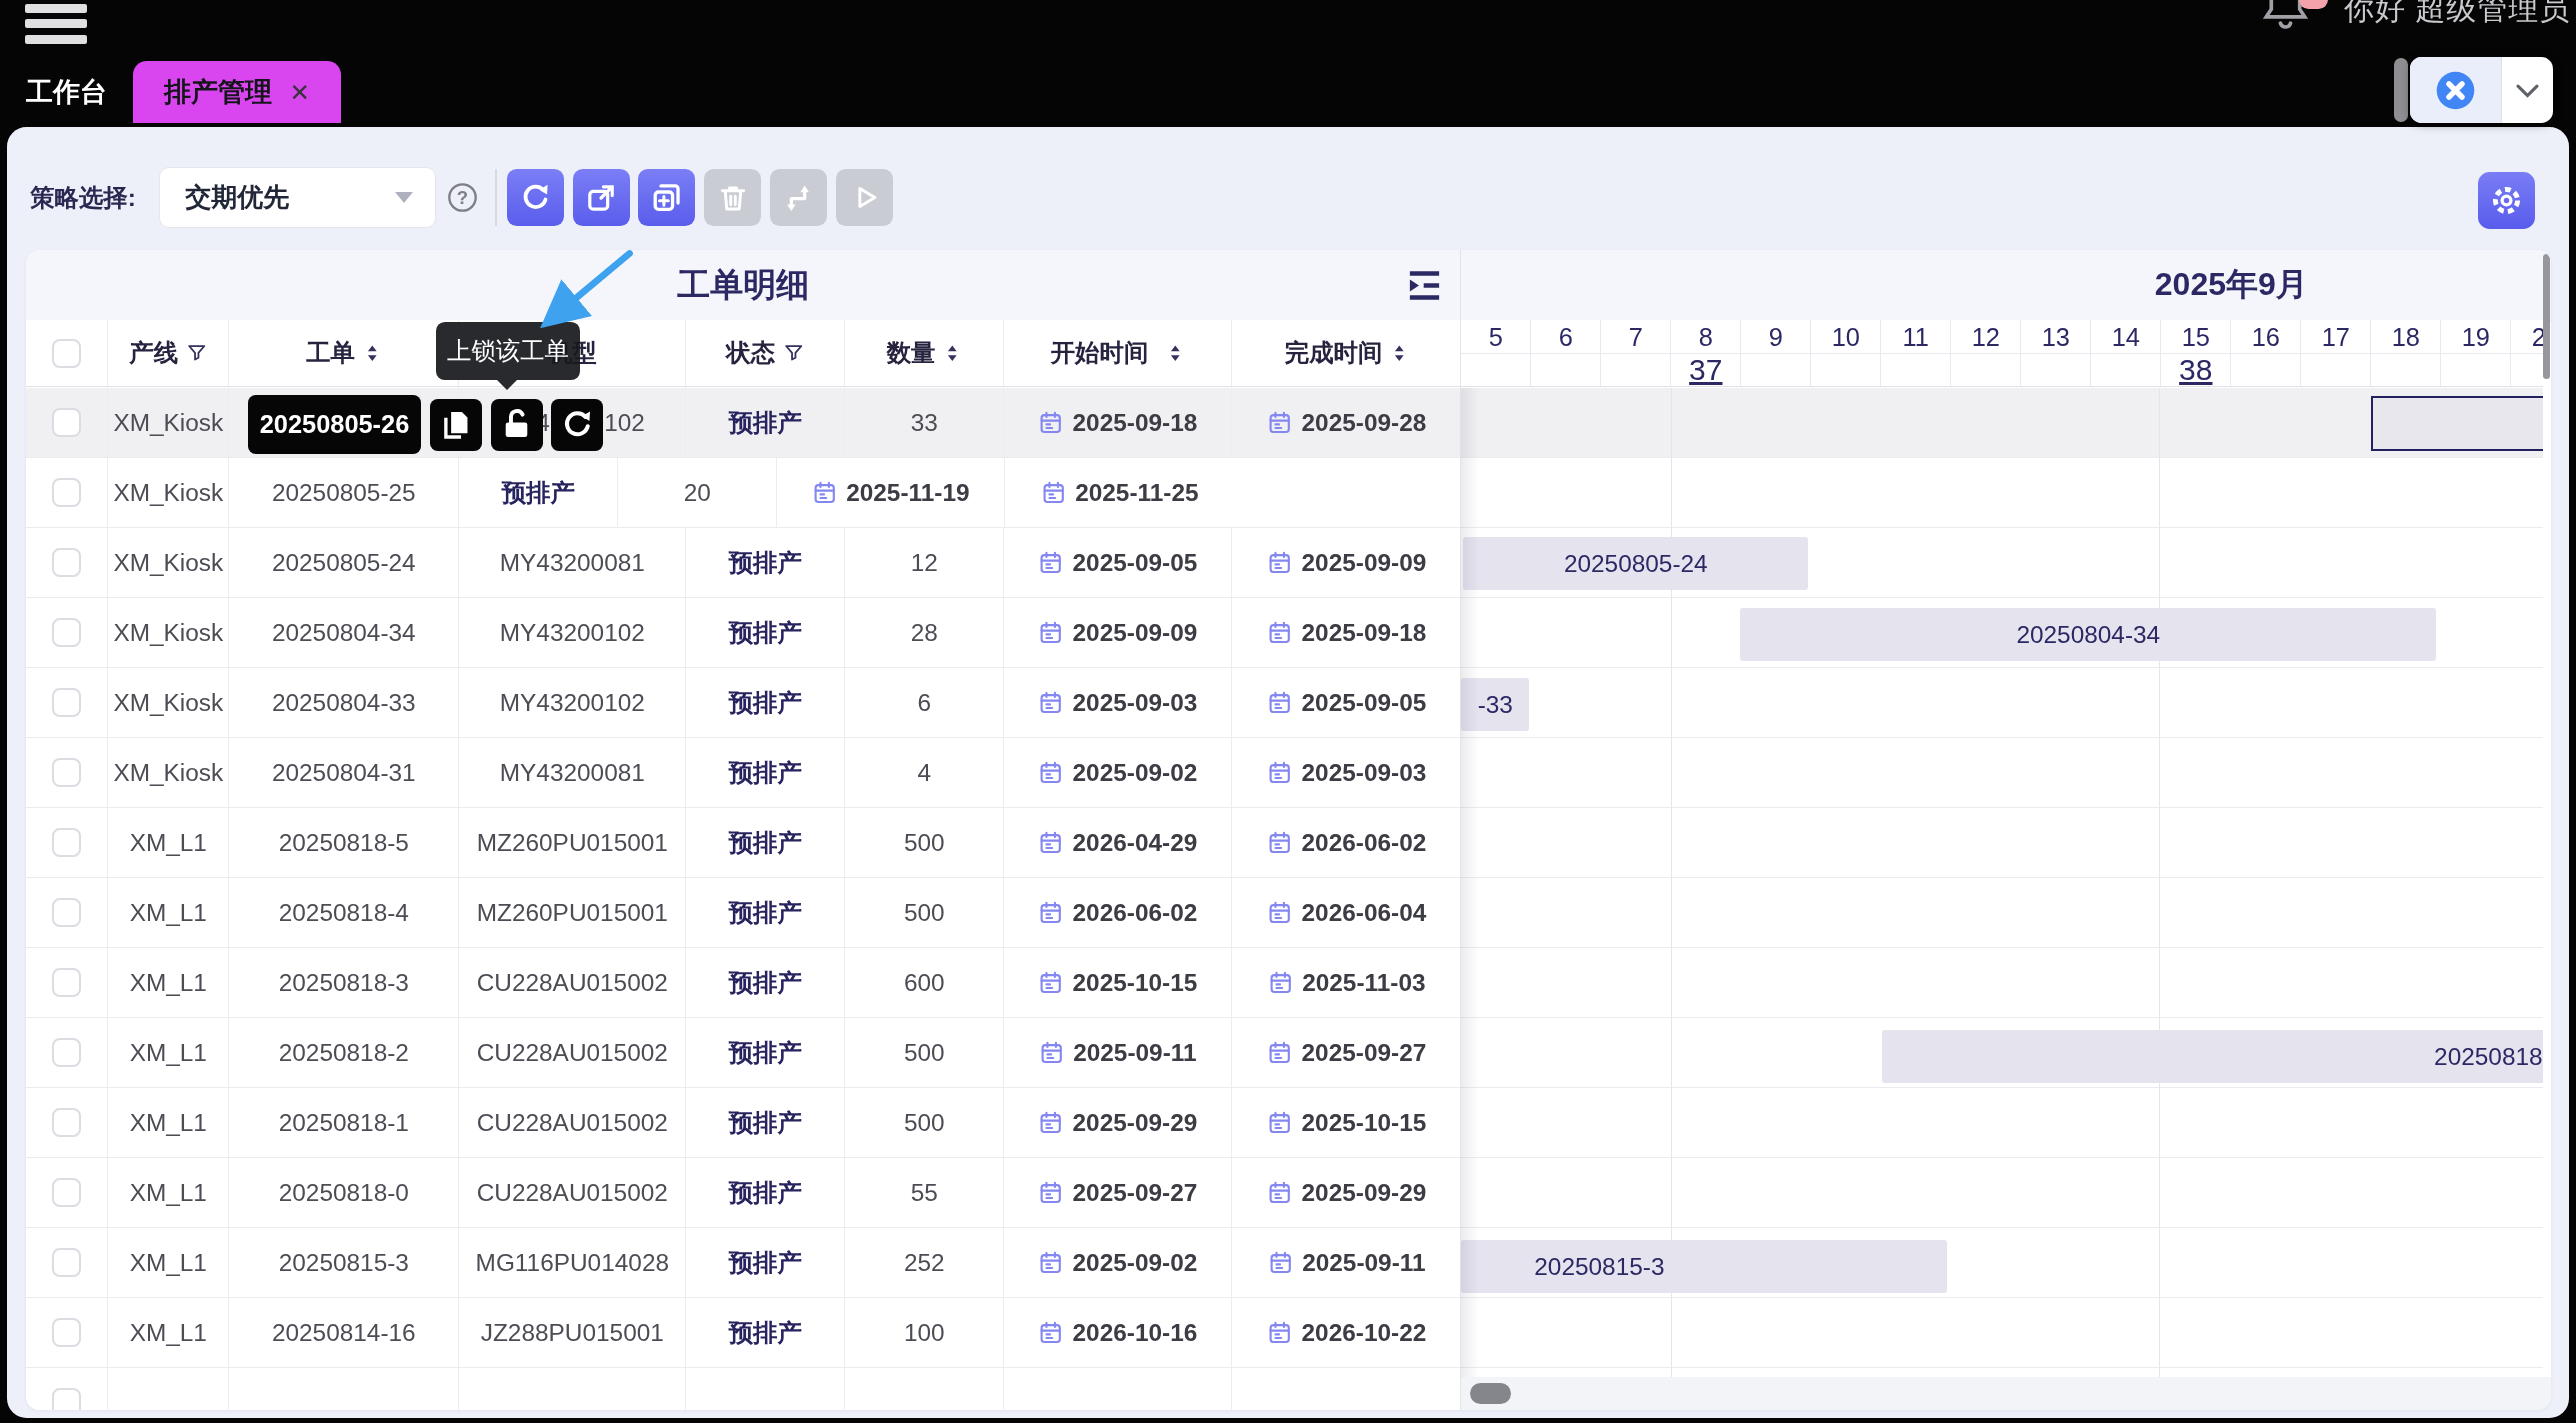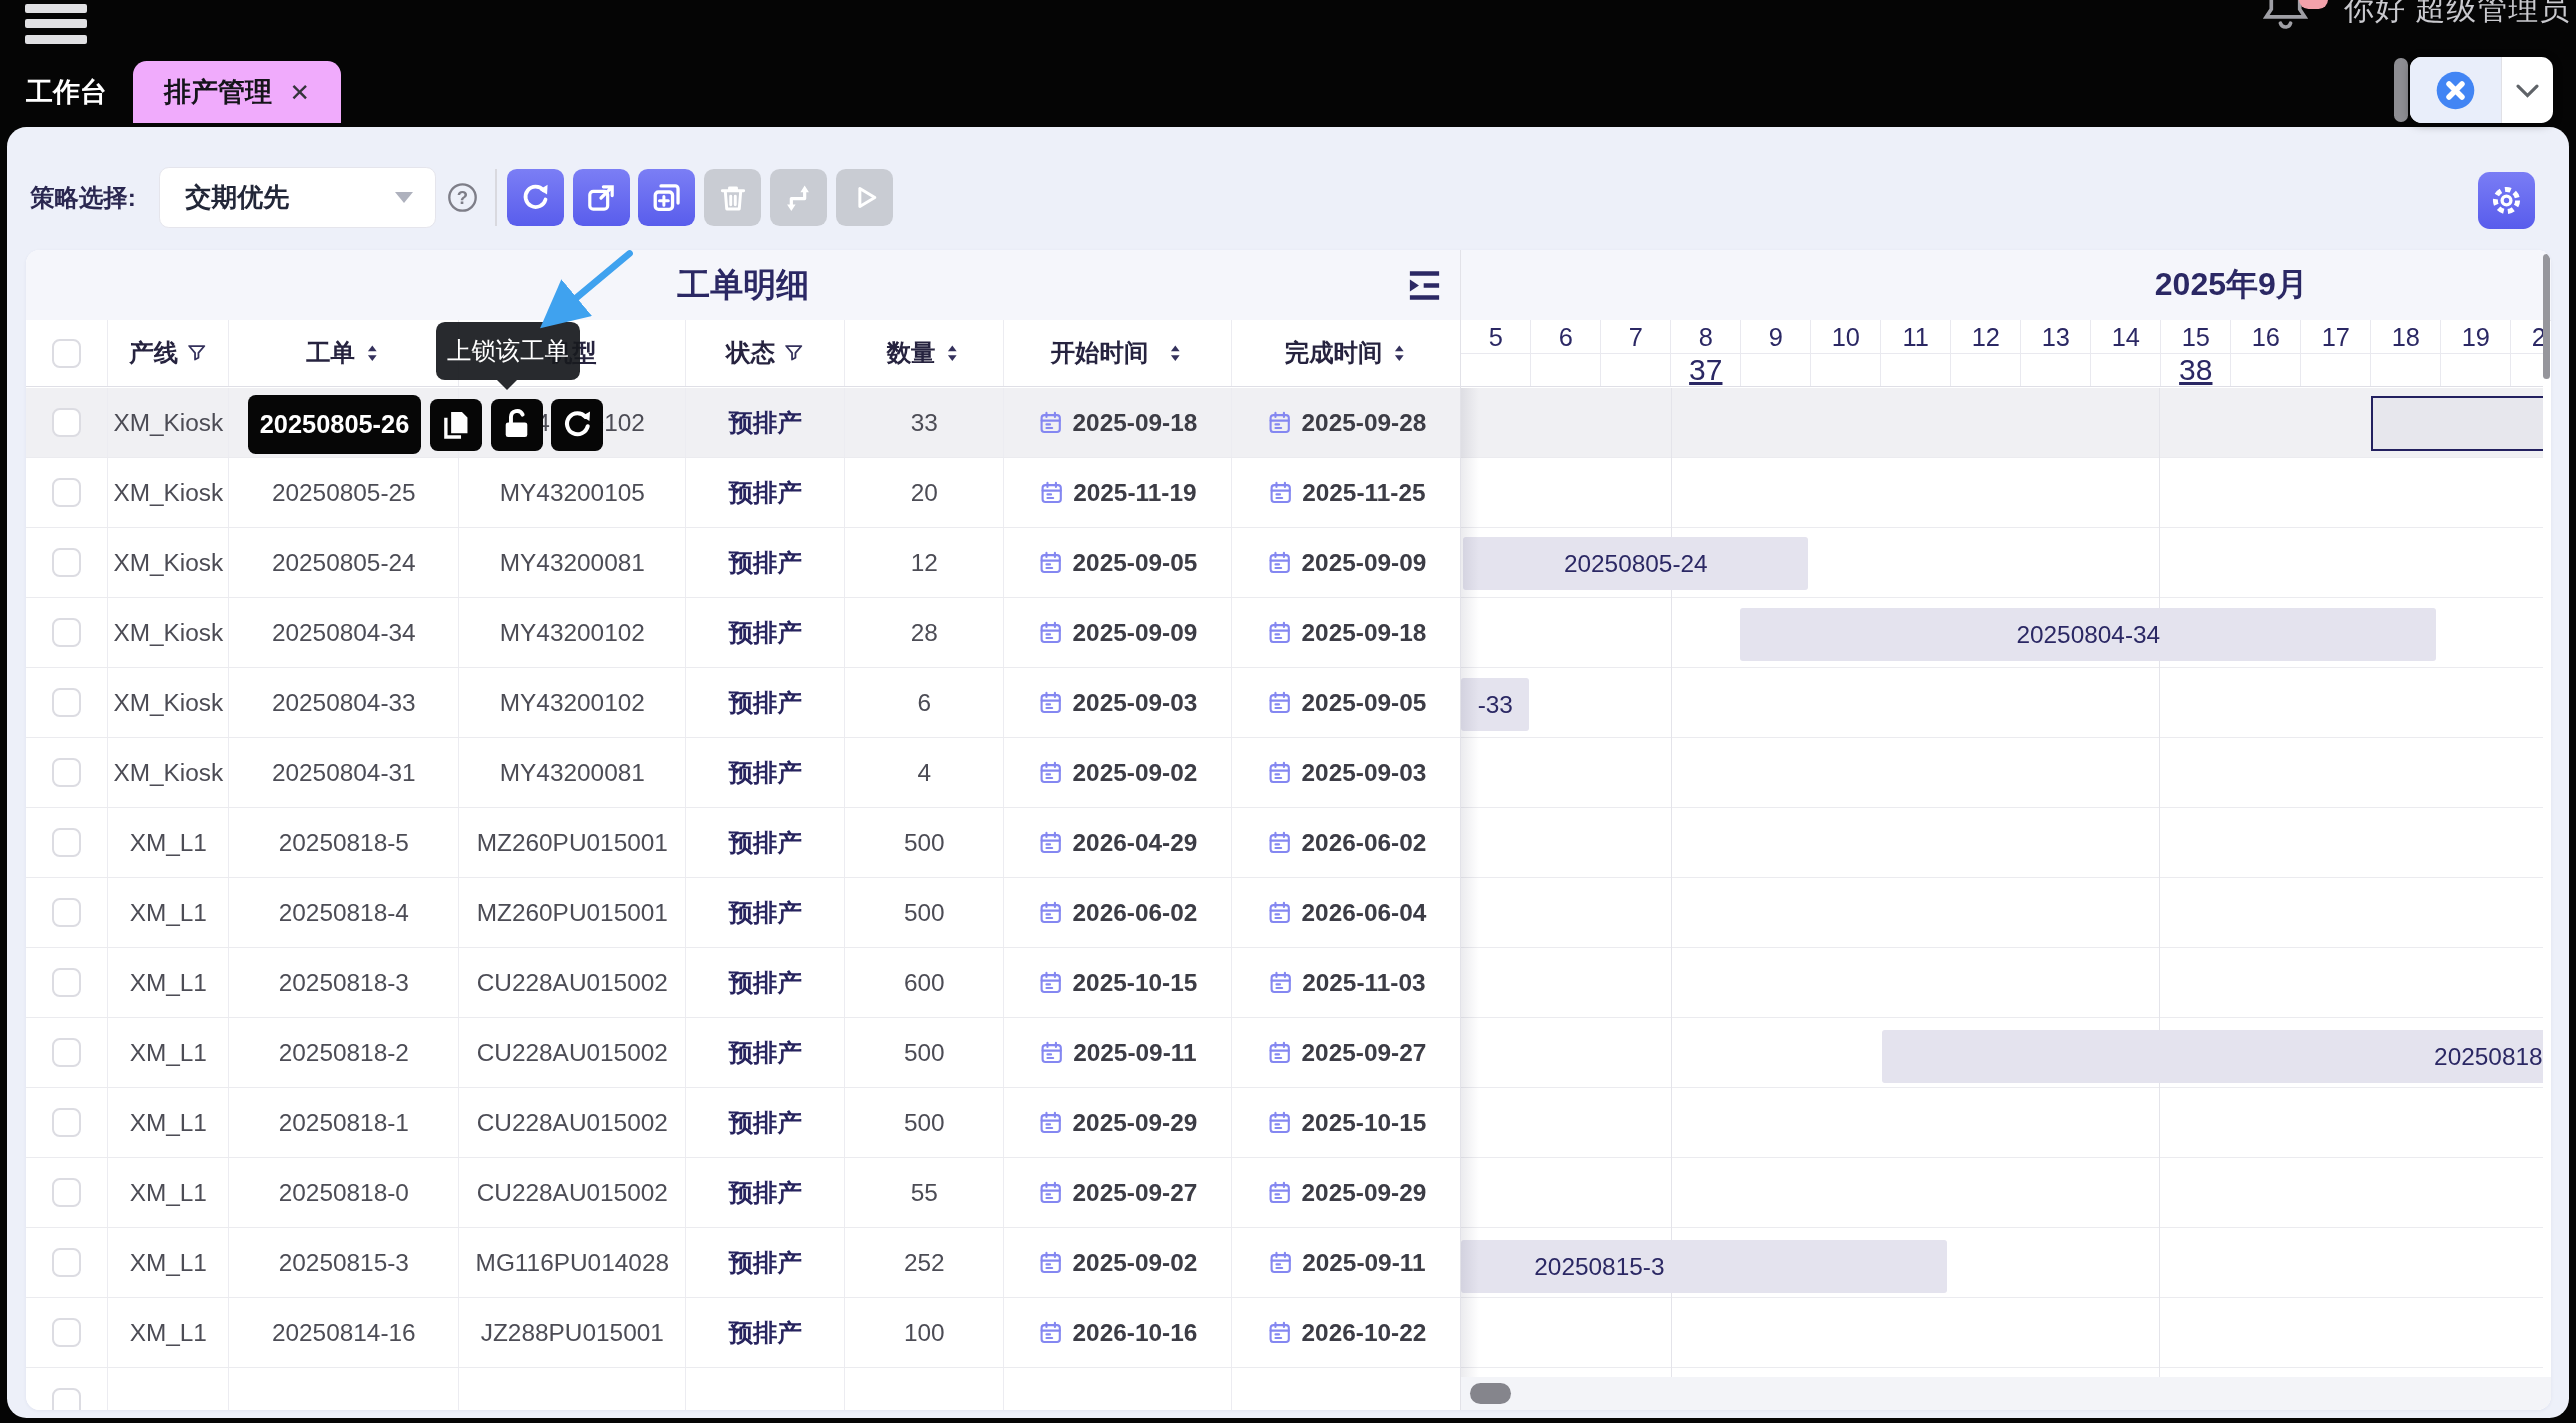--- a/index.html
+++ b/index.html
@@ -13,21 +13,21 @@
   .bell{position:absolute;left:2258px;top:-21.5px;}
   .badge{position:absolute;left:2299px;top:-9.8px;width:29px;height:18.6px;border-radius:9.8px;background:#f3a2ab;}
   .greeting{position:absolute;left:2344px;top:-10.7px;font-size:30px;color:#c9c9ce;white-space:nowrap;letter-spacing:1px;}
 
   
   .tabbar{position:absolute;left:0;top:61px;width:100%;height:62px;}
   .tab{position:absolute;top:0;height:62px;display:flex;align-items:center;justify-content:center;
        font-size:27px;font-weight:bold;color:#fff;cursor:pointer;gap:17.6px;}
   .tab.t0{left:0;width:133px;}
   .tab.t1{left:133px;width:208px;}
-  .tab.active{background:#f0abfc;border-radius:13.7px 13.7px 0 0;color:#15141a;}
+  .tab.active{background:#d946ef;border-radius:13.7px 13.7px 0 0;color:#15141a;}
   .tab-close{font-size:24.4px;font-weight:400;color:#35343b;}
 
   
   .panel{position:absolute;left:6.8px;top:127px;width:2562px;height:1291px;background:#edf0f9;border-radius:19.5px;}
 
   
   .strategy-label{position:absolute;left:23.4px;top:41px;height:59px;line-height:59px;font-size:24.4px;font-weight:bold;color:#2a2750;}
   .select{position:absolute;left:152px;top:40px;width:277px;height:61px;background:#fff;border:1px solid #e5e5ec;
           border-radius:9.8px;box-sizing:border-box;display:flex;align-items:center;justify-content:space-between;
           padding:0 21.5px 0 25.4px;cursor:pointer;}
@@ -305,23 +305,20 @@
           <div class="trow">
             <div class="td" style="width: 82px;">
               <span class="checkbox"></span>
             </div>
             <div class="td" style="width: 121px;">
               <span>XM_Kiosk</span>
             </div>
             <div class="td" style="width: 230px;">
               <span>20250805-25</span>
             </div>
-            <div class="td" style="width: 227px;">
-              <span>MY43200105</span>
-            </div>
             <div class="td" style="width: 159px;">
               <span class="status-text">预排产</span>
             </div>
             <div class="td" style="width: 159px;">
               <span>20</span>
             </div>
             <div class="td" style="width: 228px;">
               <span style="display:flex">
                 <svg width="25.4" height="25.4" viewBox="0 0 24 24" fill="none">
                   <rect x="3.4" y="4.8" width="17.2" height="16" rx="2.6" stroke="#8487f1" stroke-width="2"></rect>

